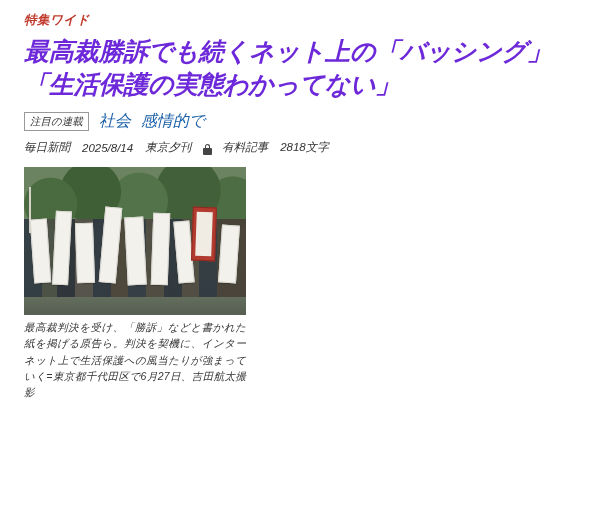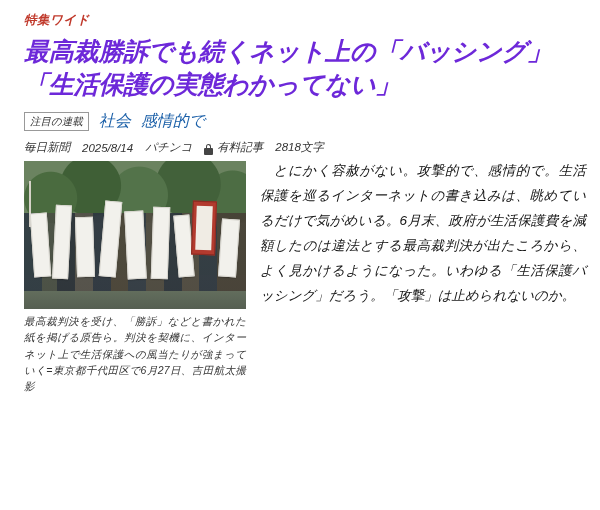--- a/index.html
+++ b/index.html
@@ -57,26 +57,26 @@
     color: #1a5fa8;
     font-size: 16px;
     text-decoration: none;
   }
   .meta-line {
     display: flex;
     align-items: center;
     gap: 12px;
     font-size: 11.5px;
     color: #333;
-    margin-bottom: 4px;
+    margin-bottom: 10px;
   }
   .paid-badge {
     display: inline-flex;
     align-items: flex-end;
-    gap: 4px;
+    gap: 10px;
     color: #333;
   }
   .paid-badge .lock {
     display: inline-block;
     width: 9px;
     height: 11px;
     position: relative;
   }
   .paid-badge .lock .body {
     position: absolute;
@@ -216,21 +216,21 @@
 
   <div class="meta-tags">
     <span class="tag-box">注目の連載</span>
     <a class="tag-link" href="#">社会</a>
     <a class="tag-link" href="#">感情的で</a>
   </div>
 
   <div class="meta-line">
     <span>毎日新聞</span>
     <span>2025/8/14</span>
-    <span>パチンコ</span>
+    <span>東京夕刊</span>
     <span class="paid-badge">
       <span class="lock">
         <span class="shackle"></span>
         <span class="body"></span>
       </span>
       <span>有料記事</span>
     </span>
     <span>2818文字</span>
   </div>
 
@@ -252,17 +252,16 @@
         <div class="banner b7"></div>
         <div class="bred">
             <div class="inner"></div>
           </div>
         <div class="banner b8"></div>
       </div>
       <div class="caption">最高裁判決を受け、「勝訴」などと書かれた紙を掲げる原告ら。判決を契機に、インターネット上で生活保護への風当たりが強まっていく=東京都千代田区で6月27日、吉田航太撮影</div>
     </div>
 
     <div class="body-text">
-      <p class="indent">とにかく容赦がない。攻撃的で、感情的で。生活保護を巡るインターネットの書き込みは、眺めているだけで気がめいる。6月末、政府が生活保護費を減額したのは違法とする最高裁判決が出たころから、よく見かけるようになった。いわゆる「生活保護バッシング」だろう。「攻撃」は止められないのか。</p>
     </div>
 
   </div>
 </div>
 
 </body></html>

